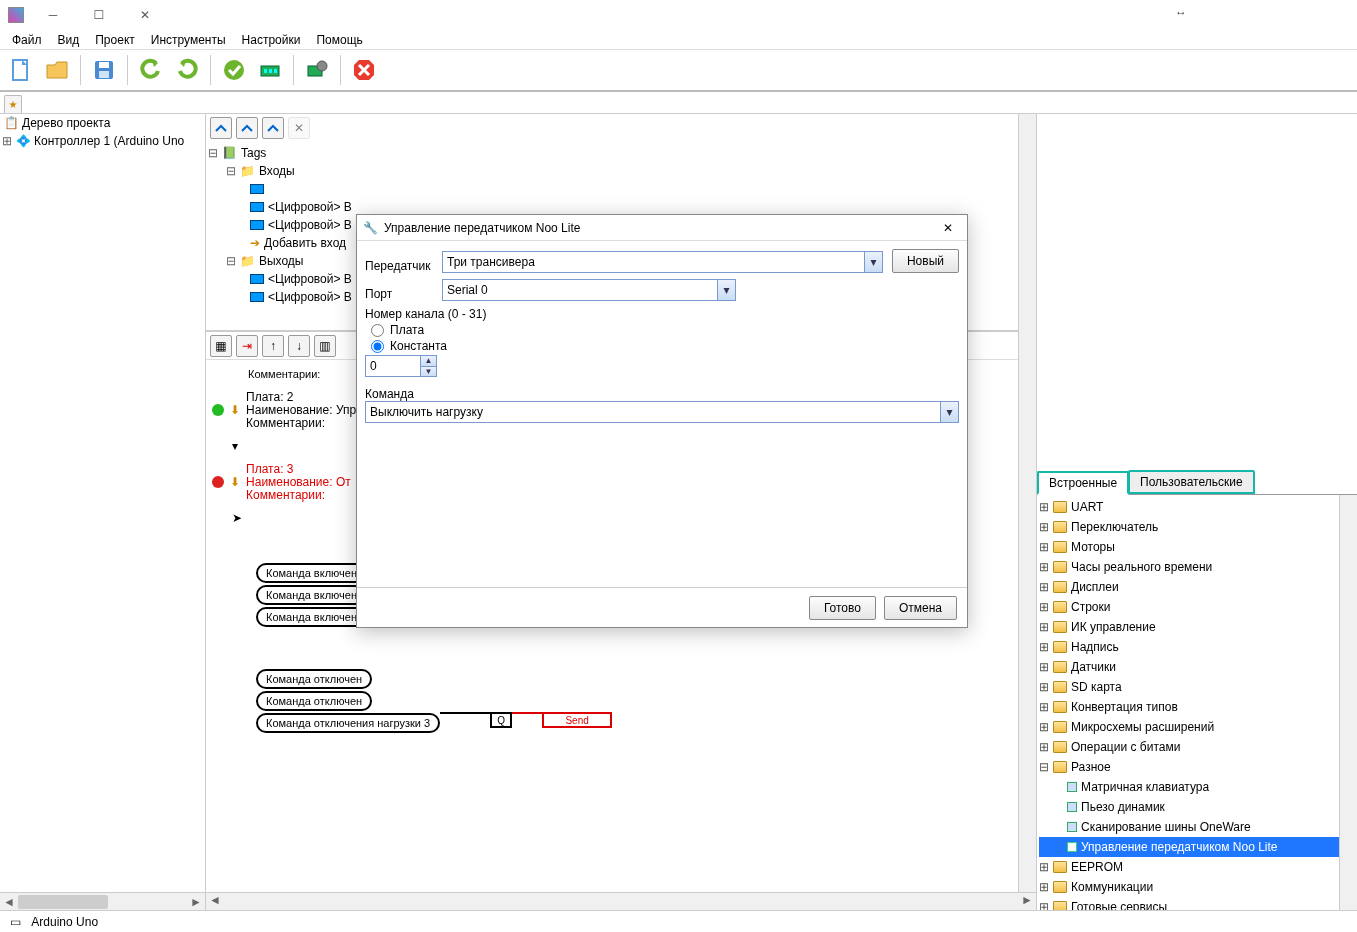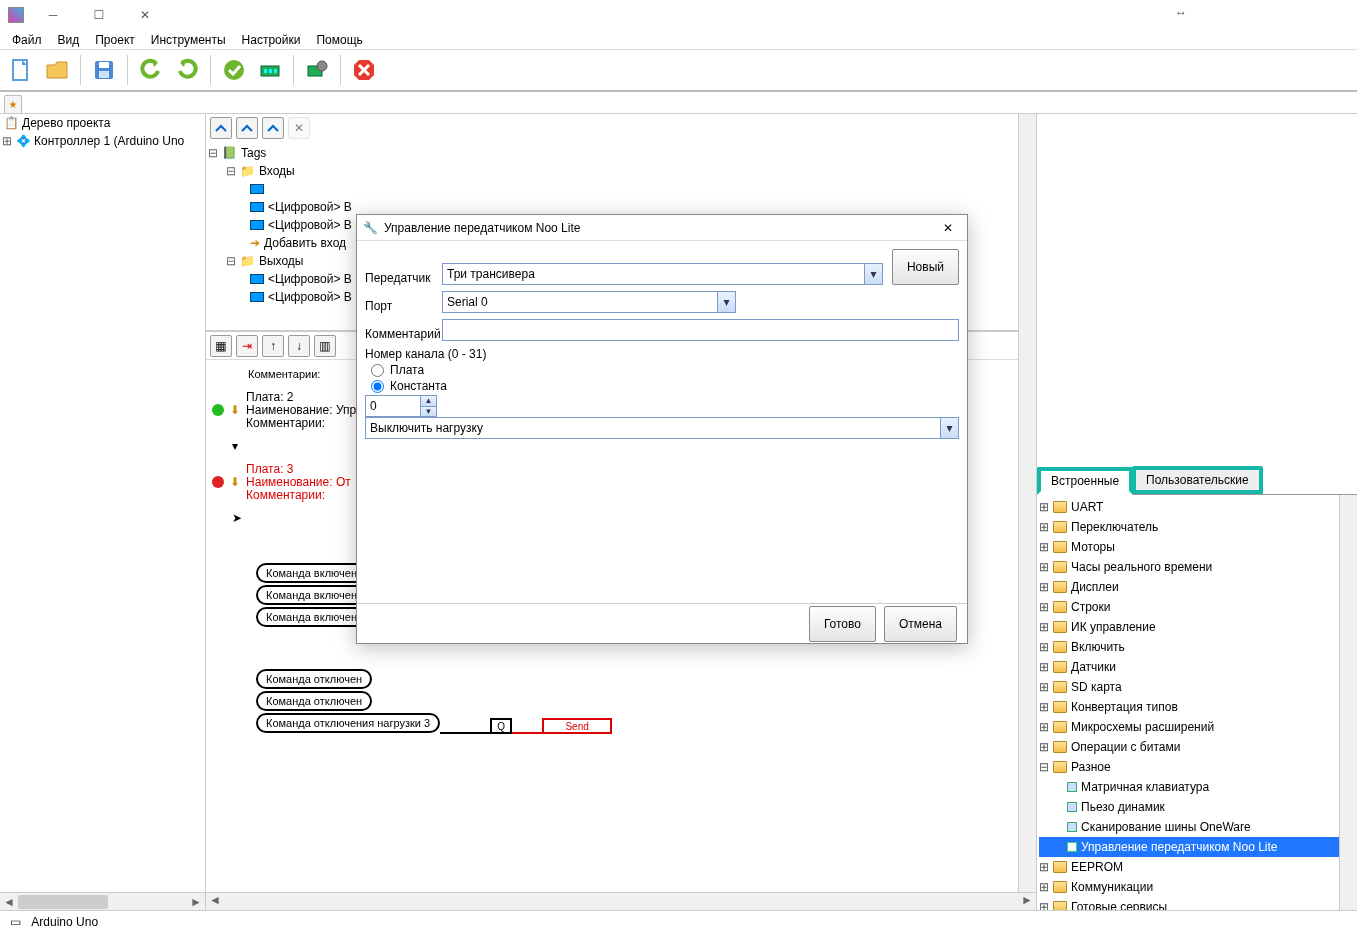--- a/index.html
+++ b/index.html
@@ -48,34 +48,34 @@
 .ticon{width:14px;height:10px;display:inline-block;}
 
 .diagram-toolbar{height:28px;display:flex;align-items:center;gap:4px;padding:2px 4px;border-bottom:1px solid #ddd;}
 .diagram-area{flex:1;overflow:auto;background:#fff;position:relative;}
 .ladder-row{height:28px;display:flex;align-items:center;padding-left:6px;gap:6px;}
 .dot{width:12px;height:12px;border-radius:50%;}
 .lbl-stack{font-size:11px;line-height:13px;}
 .lbl-stack.red{color:#d00;}
 .block-label{border:2px solid #000;border-radius:10px;padding:2px 8px;margin:1px 0;display:inline-block;font-size:11px;}
 .block-stack{margin-left:50px;margin-top:30px;}
-.canvas-row{display:flex;align-items:flex-end;margin-left:50px;}
+.canvas-row{display:flex;align-items:flex-start;margin-left:50px;}
 .pin-box{border:2px solid #000;font-size:10px;width:22px;height:16px;display:flex;align-items:center;justify-content:center;}
 .wire{height:2px;background:#000;flex:0 0 50px;}
 .redwire{height:2px;background:#d00;flex:0 0 30px;}
 .send-box{border:2px solid #d00;color:#d00;width:70px;height:16px;display:flex;align-items:center;justify-content:center;font-size:10px;}
 
 .center-hscroll{height:18px;background:#f0f0f0;border-top:1px solid #ccc;position:relative;}
 .center-vscroll{position:absolute;top:0;bottom:18px;right:0;width:18px;background:#f0f0f0;border-left:1px solid #ccc;}
 
 
 .right-pane{width:320px;display:flex;flex-direction:column;}
 .split-gap { height:355px; }
 .right-tabs{height:24px;display:flex;align-items:flex-end;border-bottom:1px solid #999;margin-top:2px;}
-.rtab{border:4px solid #14b8a6;padding:3px 10px;border-radius:2px 2px 0 0;background:#eee;margin-right:-1px;}
+.rtab{border:2px solid #14b8a6;padding:3px 10px;border-radius:2px 2px 0 0;background:#eee;margin-right:-1px;}
 .rtab.active{background:#fff;border-bottom-color:#fff;position:relative;top:1px;}
 .right-tree{flex:1;overflow:auto;padding:2px;position:relative;}
 .rt-row{display:flex;align-items:center;height:20px;gap:4px;white-space:nowrap;}
 .rt-row .exp{width:10px;text-align:center;color:#555;}
 .folder{width:14px;height:12px;background:linear-gradient(#ffe39a,#f3c04a);border:1px solid #b38a1d;border-radius:1px;}
 .leaf{width:10px;height:10px;border:1px solid #3a6;background:#cdf;}
 .rt-row.sel{background:#1f77ff;color:#fff;}
 .rt-row.sel .folder,.rt-row.sel .leaf{filter:brightness(1.2);}
 .right-vscroll{position:absolute;top:0;right:0;bottom:0;width:18px;background:#f0f0f0;border-left:1px solid #ccc;}
 
@@ -89,21 +89,21 @@
 .dlg-close{width:26px;height:22px;display:flex;align-items:center;justify-content:center;}
 .dlg-tabs{display:flex;height:26px;align-items:flex-end;padding-left:2px;border-bottom:1px solid #aaa;}
 .dtab{border:1px solid #aaa;padding:3px 10px;background:#eee;border-radius:2px 2px 0 0;margin-right:-1px;font-size:12px;}
 .dtab.active{background:#fff;border-bottom-color:#fff;border-top:2px solid #f7931e;position:relative;top:1px;}
 .dlg-body{padding:8px 8px 4px;}
 .form-row{display:flex;align-items:flex-end;margin-bottom:6px;gap:9px;}
 .form-row label{width:68px;}
 .form-row.wide label{width:90px;}
 .txt-in, .combo {border:1px solid #7a9acb;height:22px;padding:0 4px;background:#fff;display:flex;align-items:center;position:relative;}
 .combo .dd{position:absolute;right:0;top:0;width:18px;height:100%;background:linear-gradient(#eaf1fb,#c9ddf6);border-left:1px solid #7a9acb;display:flex;align-items:center;justify-content:center;color:#335;}
-.btn{border:1px solid #888;background:linear-gradient(#fdfdfd,#e5e5e5);height:36px;padding:0 14px;border-radius:2px;}
+.btn{border:1px solid #888;background:linear-gradient(#fdfdfd,#e5e5e5);height:24px;padding:0 14px;border-radius:2px;}
 .radio-row{display:flex;align-items:center;gap:6px;margin:2px 0 2px 6px;}
 .radio-row input{margin:0;}
 .spinner{display:flex;border:1px solid #7a9acb;width:72px;height:22px;}
 .spinner .val{flex:1;padding:0 4px;display:flex;align-items:center;}
 .spinner .arrs{width:16px;display:flex;flex-direction:column;}
 .spinner .arrs div{flex:1;display:flex;align-items:center;justify-content:center;background:linear-gradient(#eaf1fb,#c9ddf6);font-size:8px;color:#335;border-left:1px solid #7a9acb;}
 .spinner .arrs div:first-child{border-bottom:1px solid #7a9acb;}
 .dlg-footer{height:40px;border-top:1px solid #ccc;display:flex;align-items:center;justify-content:flex-end;gap:8px;padding:0 10px;}
 
 
@@ -395,21 +395,21 @@
             <span>Строки</span>
           </div>
           <div class="rt-row">
             <span class="exp">⊞</span>
             <span class="folder"></span>
             <span>ИК управление</span>
           </div>
           <div class="rt-row">
             <span class="exp">⊞</span>
             <span class="folder"></span>
-            <span>Включить</span>
+            <span>Надпись</span>
           </div>
           <div class="rt-row">
             <span class="exp">⊞</span>
             <span class="folder"></span>
             <span>Датчики</span>
           </div>
           <div class="rt-row">
             <span class="exp">⊞</span>
             <span class="folder"></span>
             <span>SD карта</span>
@@ -499,44 +499,39 @@
       </div>
       <button class="btn">Новый</button>
     </div>
     <div class="form-row">
       <label>Порт</label>
       <div class="combo" style="width:294px">
         <span>Serial 0</span>
         <div class="dd">▾</div>
       </div>
     </div>
-    <div class="form-row wide">
-      <label style="width:68px">Комментарий</label>
-      <div class="txt-in" style="flex:1">
-        <span></span>
-      </div>
-    </div>
 
     <div style="margin-top:0">Номер канала (0 - 31)</div>
     <div class="radio-row">
       <input type="radio" name="ch" style="">
       <span>Плата</span>
     </div>
     <div class="radio-row">
       <input type="radio" name="ch" checked="" style="">
       <span>Константа</span>
     </div>
     <div class="spinner">
       <div class="val">0</div>
       <div class="arrs">
           <div>▲</div>
           <div>▼</div>
         </div>
     </div>
 
+    <div style="margin-top:10px">Команда</div>
     <div class="combo" style="width:100%">
       <span>Выключить нагрузку</span>
       <div class="dd">▾</div>
     </div>
 
     <div style="height:160px"></div>
   </div>
   <div class="dlg-footer">
     <button class="btn">Готово</button>
     <button class="btn">Отмена</button>

